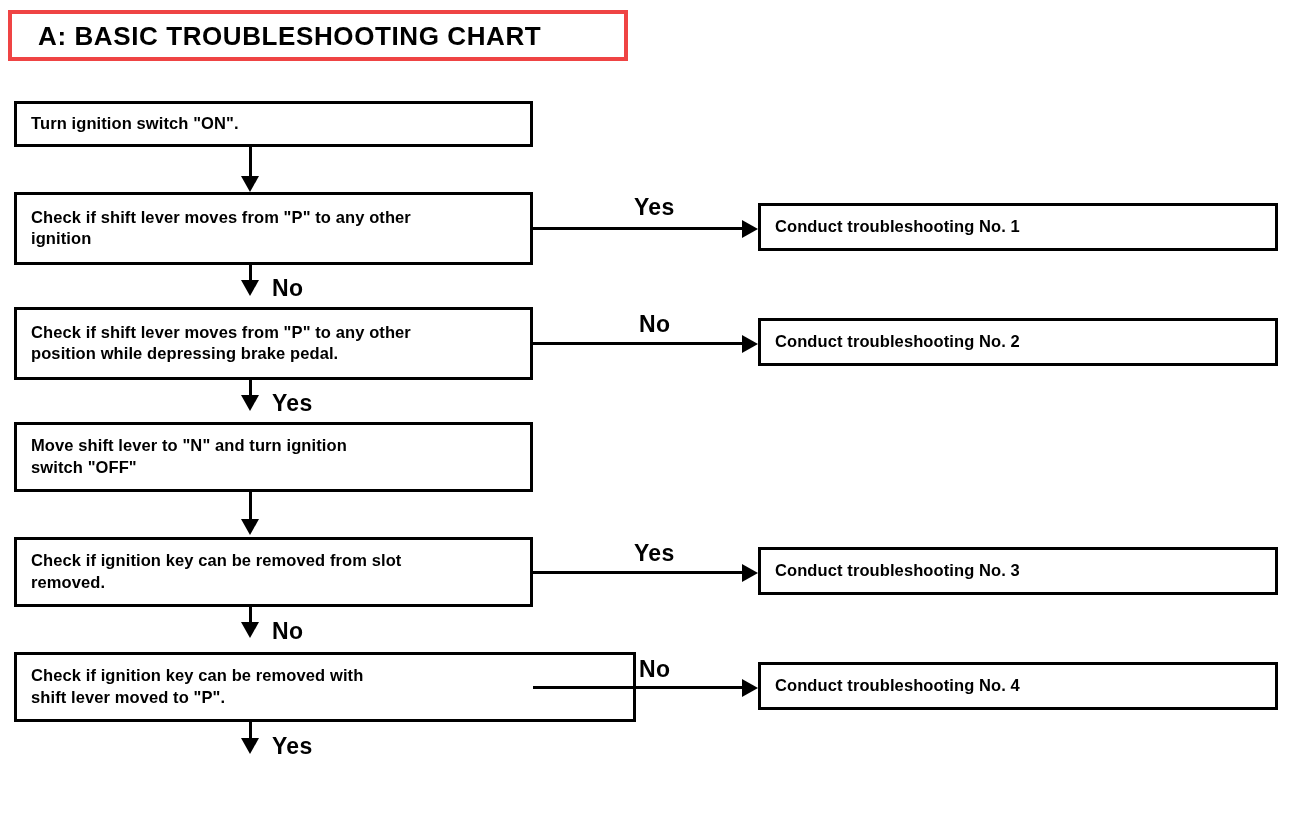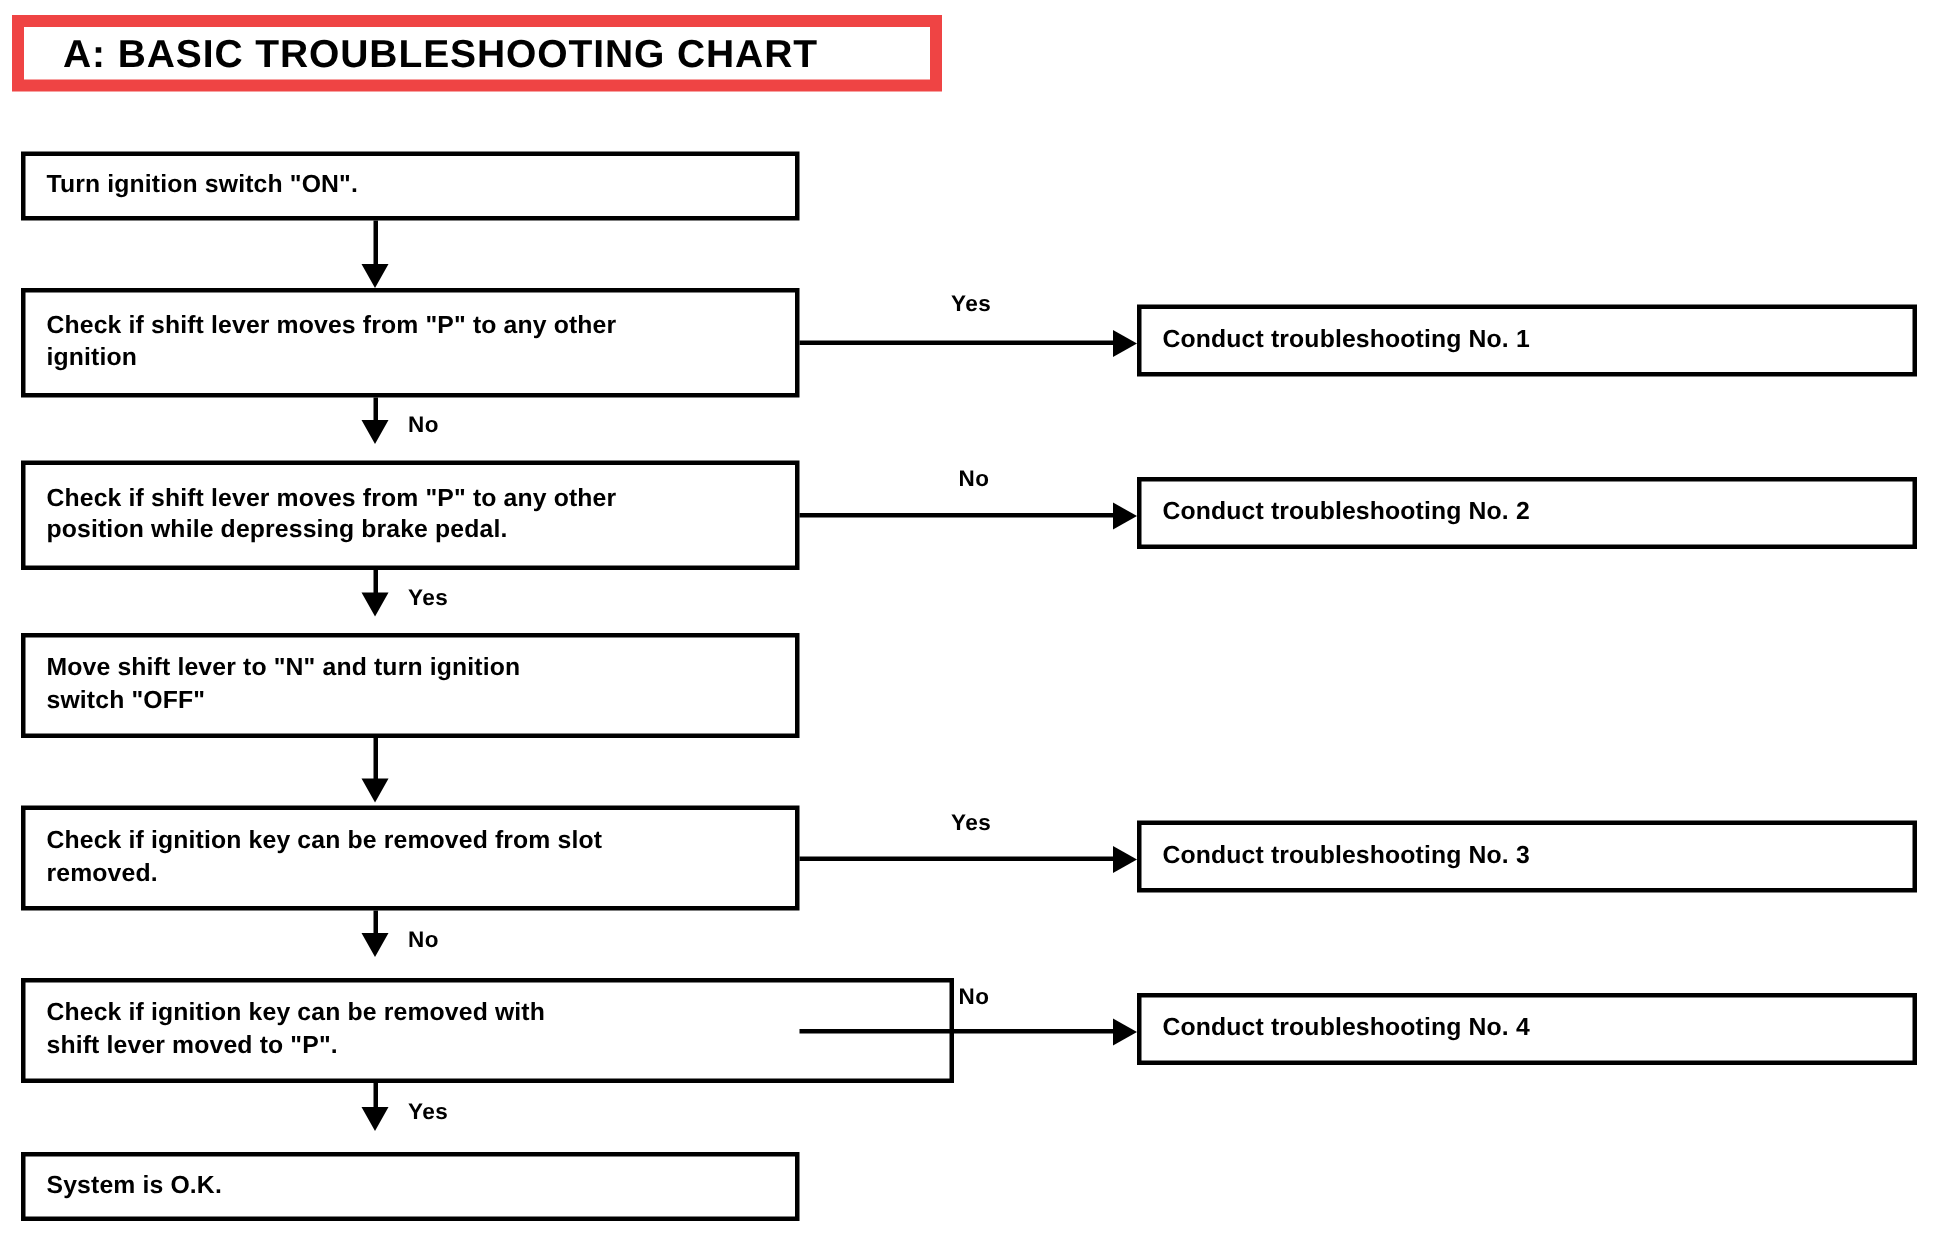--- a/index.html
+++ b/index.html
@@ -19,21 +19,21 @@
     overflow: hidden;
   }
 
   
   .title-box {
     position: absolute;
     left: 8px;
     top: 10px;
     width: 620px;
     height: 51px;
-    border: 8px solid #ef4444;
+    border: 4px solid #ef4444;
     box-sizing: border-box;
     background: #fff;
   }
   .title-text {
     position: absolute;
     left: 26px;
     top: 50%;
     transform: translateY(-50%);
     font-size: 26px;
     font-weight: bold;
@@ -89,21 +89,21 @@
     width: 0;
     height: 0;
     border-top: 9px solid transparent;
     border-bottom: 9px solid transparent;
     border-left: 16px solid #000;
   }
 
   
   .branch-label {
     position: absolute;
-    font-size: 15px;
+    font-size: 23px;
     font-weight: bold;
     white-space: nowrap;
     letter-spacing: 0.3px;
   }
 </style>
 </head>
 <body>
 
 <div id="chart-root">
 
@@ -197,17 +197,14 @@
   <div class="branch-label" style="left:639px; top:656px;">No</div>
 
   <div class="node right-node" style="left:758px; top:662px; width:520px; height:48px;">
     <div class="node-text">Conduct troubleshooting No. 4</div>
   </div>
 
   <div class="v-line" style="left:249px; top:722px; height:18px;"></div>
   <div class="v-arrow-head" style="left:241px; top:738px;"></div>
   <div class="branch-label" style="left:272px; top:733px;">Yes</div>
 
-  <div class="node" style="left:14px; top:768px; width:519px; height:46px;">
-    <div class="node-text">System is O.K.</div>
-  </div>
 
 </div>
 
 </body></html>

